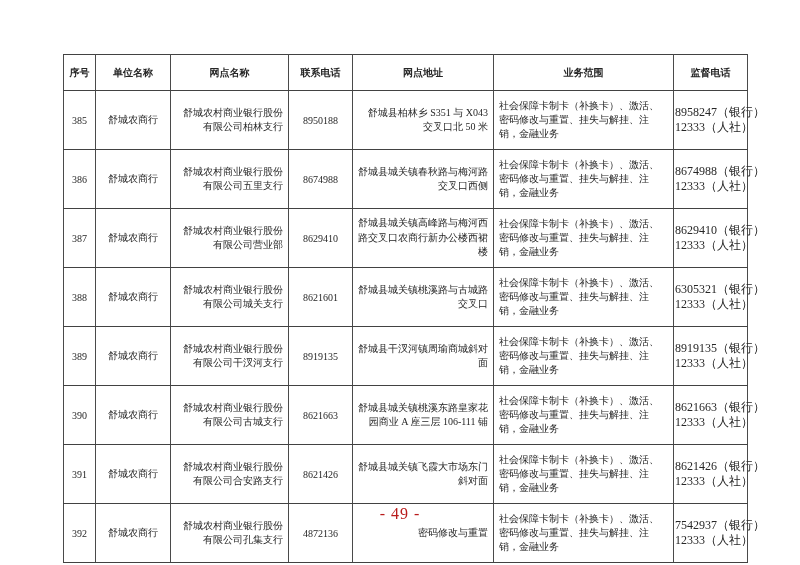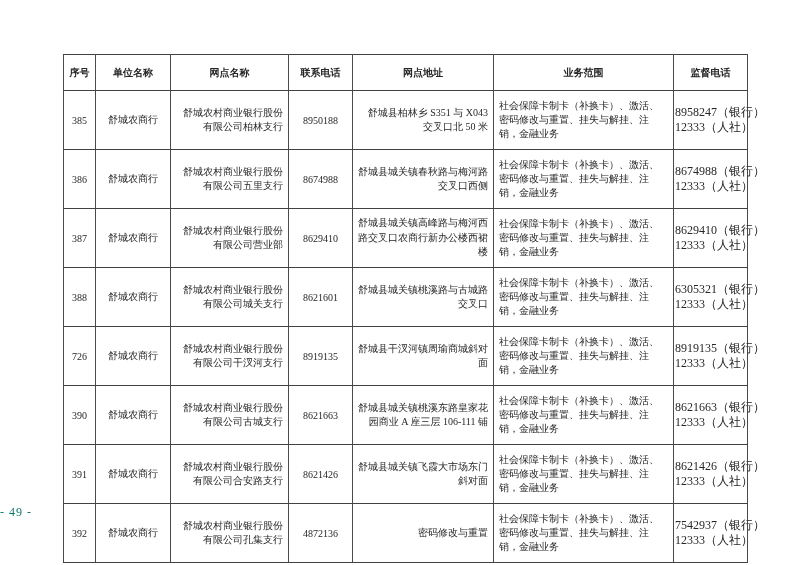--- a/index.html
+++ b/index.html
@@ -54,23 +54,23 @@
   td.c-sup{
     text-align:center;
     padding:2px 1px;
     line-height:15px;
   }
   td.c-sup div{white-space:nowrap;font-size:12px;}
   .footer{
     position:absolute;
     left:0;right:0;
     top:505px;
-    text-align:left;
-    font-size:12px;
-    color:#0f766e;
+    text-align:center;
+    font-size:16px;
+    color:#b91c1c;
     letter-spacing:1px;
   }
 </style>
 </head>
 <body>
 
 <div class="page">
   <table class="doc">
     <colgroup>
       <col style="width:32px">
@@ -139,21 +139,21 @@
     <td class="c-phone">8621601</td>
     <td class="c-addr">舒城县城关镇桃溪路与古城路交叉口</td>
     <td class="c-scope">社会保障卡制卡（补换卡）、激活、密码修改与重置、挂失与解挂、注销，金融业务</td>
     <td class="c-sup">
       <div>6305321（银行）</div>
       <div>12333（人社）</div>
     </td>
   </tr>
 
   <tr>
-    <td class="c-no">726</td>
+    <td class="c-no">389</td>
     <td class="c-unit">舒城农商行</td>
     <td class="c-branch">舒城农村商业银行股份有限公司干汊河支行</td>
     <td class="c-phone">8919135</td>
     <td class="c-addr">舒城县干汊河镇周瑜商城斜对面</td>
     <td class="c-scope">社会保障卡制卡（补换卡）、激活、密码修改与重置、挂失与解挂、注销，金融业务</td>
     <td class="c-sup">
       <div>8919135（银行）</div>
       <div>12333（人社）</div>
     </td>
   </tr>

